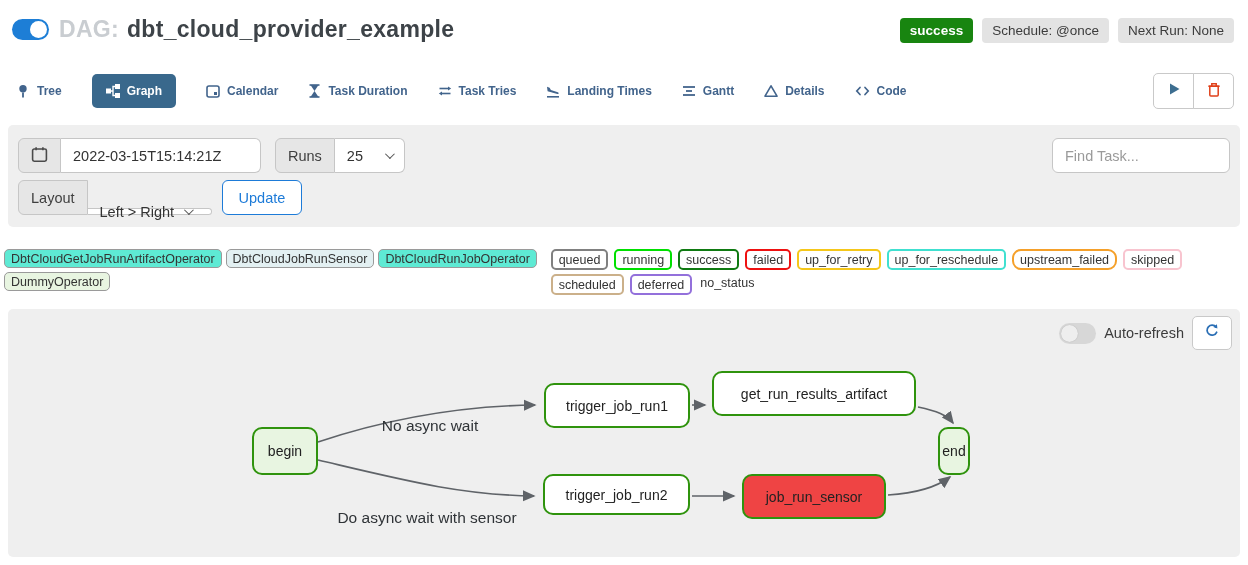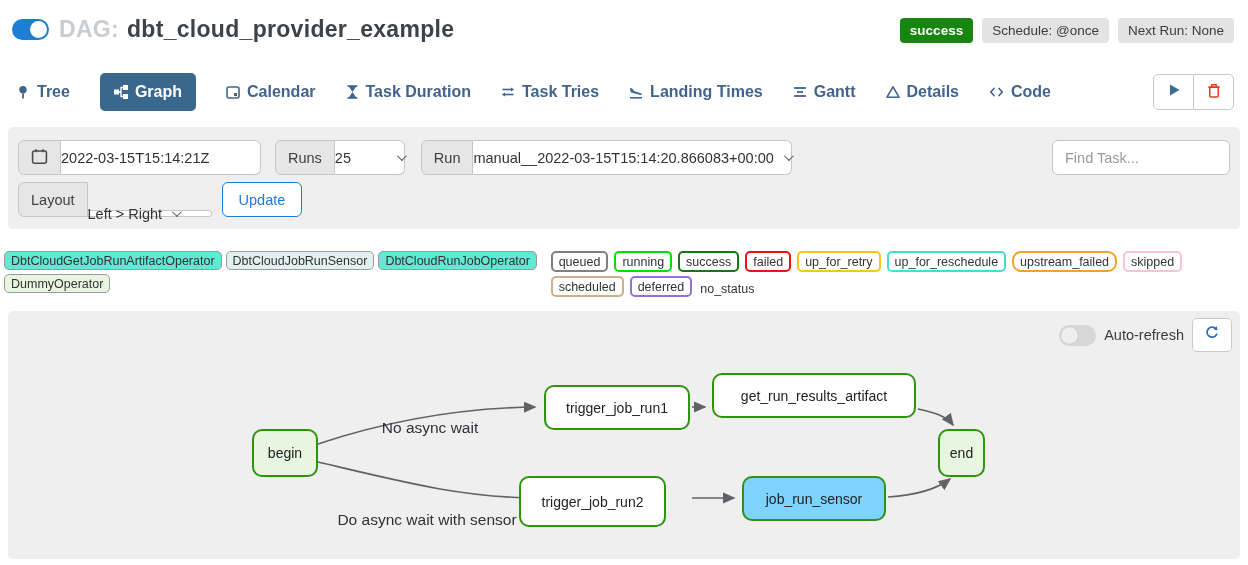--- a/index.html
+++ b/index.html
@@ -13,54 +13,54 @@
   .pause-toggle .knob { position:absolute; top:2px; right:2px; width:17px; height:17px;
     border-radius:50%; background:#fff; }
   .dag-prefix { margin-left:10px; font-size:23px; font-weight:700; color:#c9cdd1; letter-spacing:.3px; }
   .dag-name { margin-left:8px; font-size:23px; font-weight:700; color:#3d4348; letter-spacing:.3px;text-align:center; }
   .header-badges { margin-left:auto; display:flex; gap:9px; align-self:flex-start; margin-top:2px; }
   .badge { font-size:13.5px; padding:5px 10px; border-radius:4px; background:#e3e3e3; color:#3c3c3c; }
   .badge.success { background:#188510; color:#fff; font-weight:700; }
 
   
   .tabbar { display:flex; align-items:center; margin:30px 14px 0 16px; gap:30px; }
-  .tab { display:flex; align-items:center; gap:7px; color:#42648c; font-size:16px;
+  .tab { display:flex; align-items:center; gap:7px; color:#42648c; font-size:12px;
     font-weight:600; cursor:pointer; white-space:nowrap; }
   .tab svg { display:block; }
   .tab.active { background:#39688c; color:#fff; padding:10px 14px; border-radius:5px; }
   .tab-actions { margin-left:auto; display:flex; }
   .tbtn { width:41px; height:36px; background:#fff; border:1px solid #c9c9c9;
     display:flex; align-items:center; justify-content:center; cursor:pointer; }
   .tbtn:first-child { border-radius:5px 0 0 5px; }
   .tbtn:last-child { border-radius:0 5px 5px 0; margin-left:-1px; }
 
   
   .filter-panel { margin:16px 8px 0; background:#efefef; border-radius:5px; padding:13px 10px 12px; }
   .frow { display:flex; align-items:center; }
   .frow + .frow { margin-top:7px; }
   .igroup { display:flex; align-items:stretch; height:35px; }
   .addon { background:#e6e6e6; border:1px solid #c6c6c6; display:flex; align-items:center;
     padding:0 12px; font-size:14.5px; color:#3f3f3f; border-radius:6px 0 0 6px; }
   .field { background:#fff; border:1px solid #c6c6c6; border-left:none; display:flex;
-    align-items:center; padding:0 0; font-size:14.5px; color:#333;
+    align-items:center; padding:0 12px; font-size:14.5px; color:#333;
     border-radius:0 6px 6px 0; gap:10px; }
   input.field { outline:none; }
   .chev { width:7px; height:7px; border-right:1.8px solid #555; border-bottom:1.8px solid #555;
     transform:rotate(45deg) translateY(-2px); flex:0 0 auto; }
   .find-input { margin-left:auto; width:178px; height:35px; background:#fff;
     border:1px solid #c6c6c6; border-radius:6px; padding:0 12px; font-size:14.5px;
     font-family:"Liberation Sans",sans-serif; color:#333; outline:none; }
   .find-input::placeholder { color:#9a9a9a; }
   .update-btn { margin-left:10px; height:35px; padding:0 16px; background:#fff;
     border:1.5px solid #1d7bd8; color:#1d7bd8; font-size:14.5px; border-radius:6px; cursor:pointer; }
 
   
   .legend { display:flex; margin:22px 4px 0; align-items:flex-start; }
   .op-legend { width:548px; display:flex; flex-wrap:wrap; gap:4px; }
-  .st-legend { width:695px; display:flex; flex-wrap:wrap; gap:4px 6px; align-items:flex-end; }
+  .st-legend { width:695px; display:flex; flex-wrap:wrap; gap:4px 6px; align-items:flex-start; }
   .chip { font-size:12.5px; color:#333; border-radius:5px; padding:1.5px 6px; white-space:nowrap; }
   .op-chip { border:1.5px solid #9a9a9a; background:#5eead4; }
   .st-chip { border:2px solid #808080; background:#fff; }
   .op-fill-sensor { background:#e3f0f2; }
   .op-fill-dummy { background:#e8f5e1; }
   .st-1 { border-color:#00e000; } .st-2 { border-color:#0f7a12; } .st-3 { border-color:#ee1111; }
   .st-4 { border-color:#f5c71a; } .st-5 { border-color:#40e0d0; } .st-6 { border-color:#f5a02a;border-radius:9px; }
   .st-7 { border-color:#f8c4cf; } .st-8 { border-color:#cbb08a; } .st-9 { border-color:#9370db; }
   .st-none { border:none; background:transparent; padding:1.5px 2px; }
 
@@ -72,26 +72,26 @@
   .ar-toggle .knob { position:absolute; top:2px; left:2px; width:17px; height:17px;
     border-radius:50%; background:#eeeeee; box-shadow:0 0 1px rgba(0,0,0,.25); }
   .ar-label { font-size:14.5px; color:#3c3c3c; }
   .refresh-btn { width:40px; height:34px; background:#fff; border:1px solid #c9c9c9;
     border-radius:5px; display:flex; align-items:center; justify-content:center; cursor:pointer; }
   .edges { position:absolute; inset:0; width:100%; height:100%; }
   .node { position:absolute; border:2.5px solid #2f930d; border-radius:10px; background:#fff;
     display:flex; align-items:center; justify-content:center; font-size:14px; color:#222;
     cursor:pointer; }
   .node.fill-dummy { background:#e8f5e1; }
-  .node.fill-sensor { background:#7dd3fc; }
+  .node.fill-sensor { background:#ef4444; }
   .n-begin { left:244px; top:118px; width:66px; height:48px; }
   .n-run1 { left:536px; top:74px; width:146px; height:45px; }
   .n-artifact { left:704px; top:62px; width:204px; height:45px; }
-  .n-end { left:930px; top:118px; width:47px; height:48px; }
-  .n-run2 { left:511px; top:165px; width:147px; height:51px; }
+  .n-end { left:930px; top:118px; width:32px; height:48px; }
+  .n-run2 { left:535px; top:165px; width:147px; height:41px; }
   .n-sensor { left:734px; top:165px; width:144px; height:45px; }
   .edge-label { position:absolute; transform:translate(-50%,-50%); font-size:15.5px;
     color:#2f3337; white-space:nowrap; }
   .el-0 { left:422px; top:117px; }
   .el-1 { left:419px; top:209px; }
 </style>
 </head>
 <body>
 
 <div class="header">
@@ -218,27 +218,20 @@
               <line x1="4.8" y1="1.2" x2="4.8" y2="4"></line>
               <line x1="11.2" y1="1.2" x2="11.2" y2="4"></line>
             </svg></span>
       </div>
       <input class="field" style="width: 200px; border-radius: 0px 6px 6px 0px;" value="2022-03-15T15:14:21Z">
     </div>
     <div class="igroup" style="margin-left:14px;">
       <div class="addon">Runs</div>
       <div class="field" style="width:70px;justify-content:space-between;">
         <span>25</span>
-        <span class="chev"></span>
-      </div>
-    </div>
-    <div class="igroup" style="margin-left:16px;">
-      <div class="addon">Run</div>
-      <div class="field">
-        <span>manual__2022-03-15T15:14:20.866083+00:00</span>
         <span class="chev"></span>
       </div>
     </div>
     <input class="find-input" placeholder="Find Task..." style="">
   </div>
   <div class="frow">
     <div class="igroup">
       <div class="addon">Layout</div>
       <div class="field" style="width:124px;margin-top:28px;">
         <span>Left &gt; Right</span>

